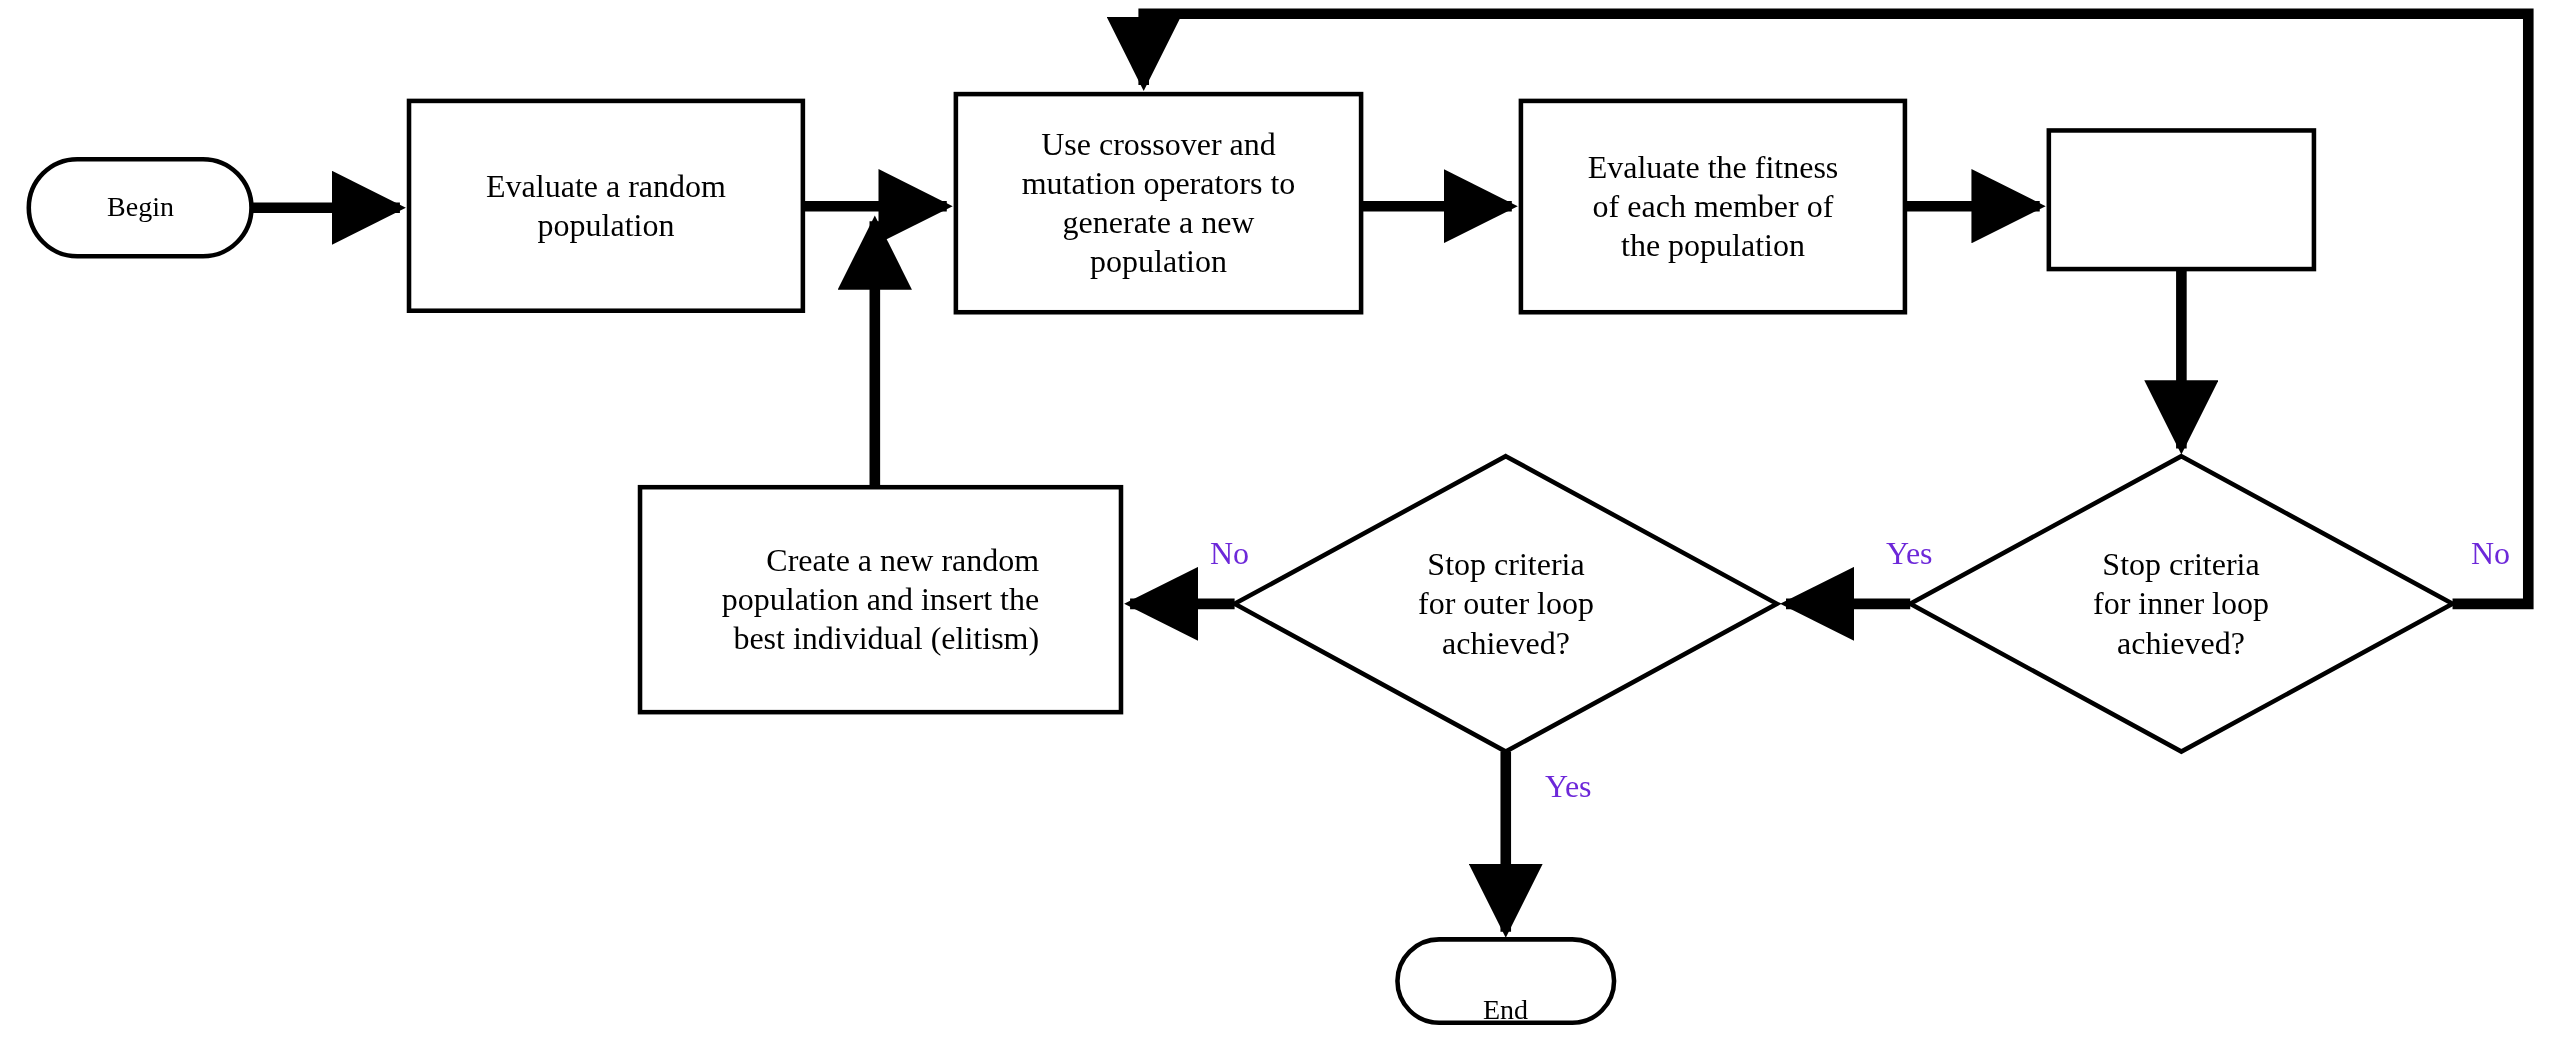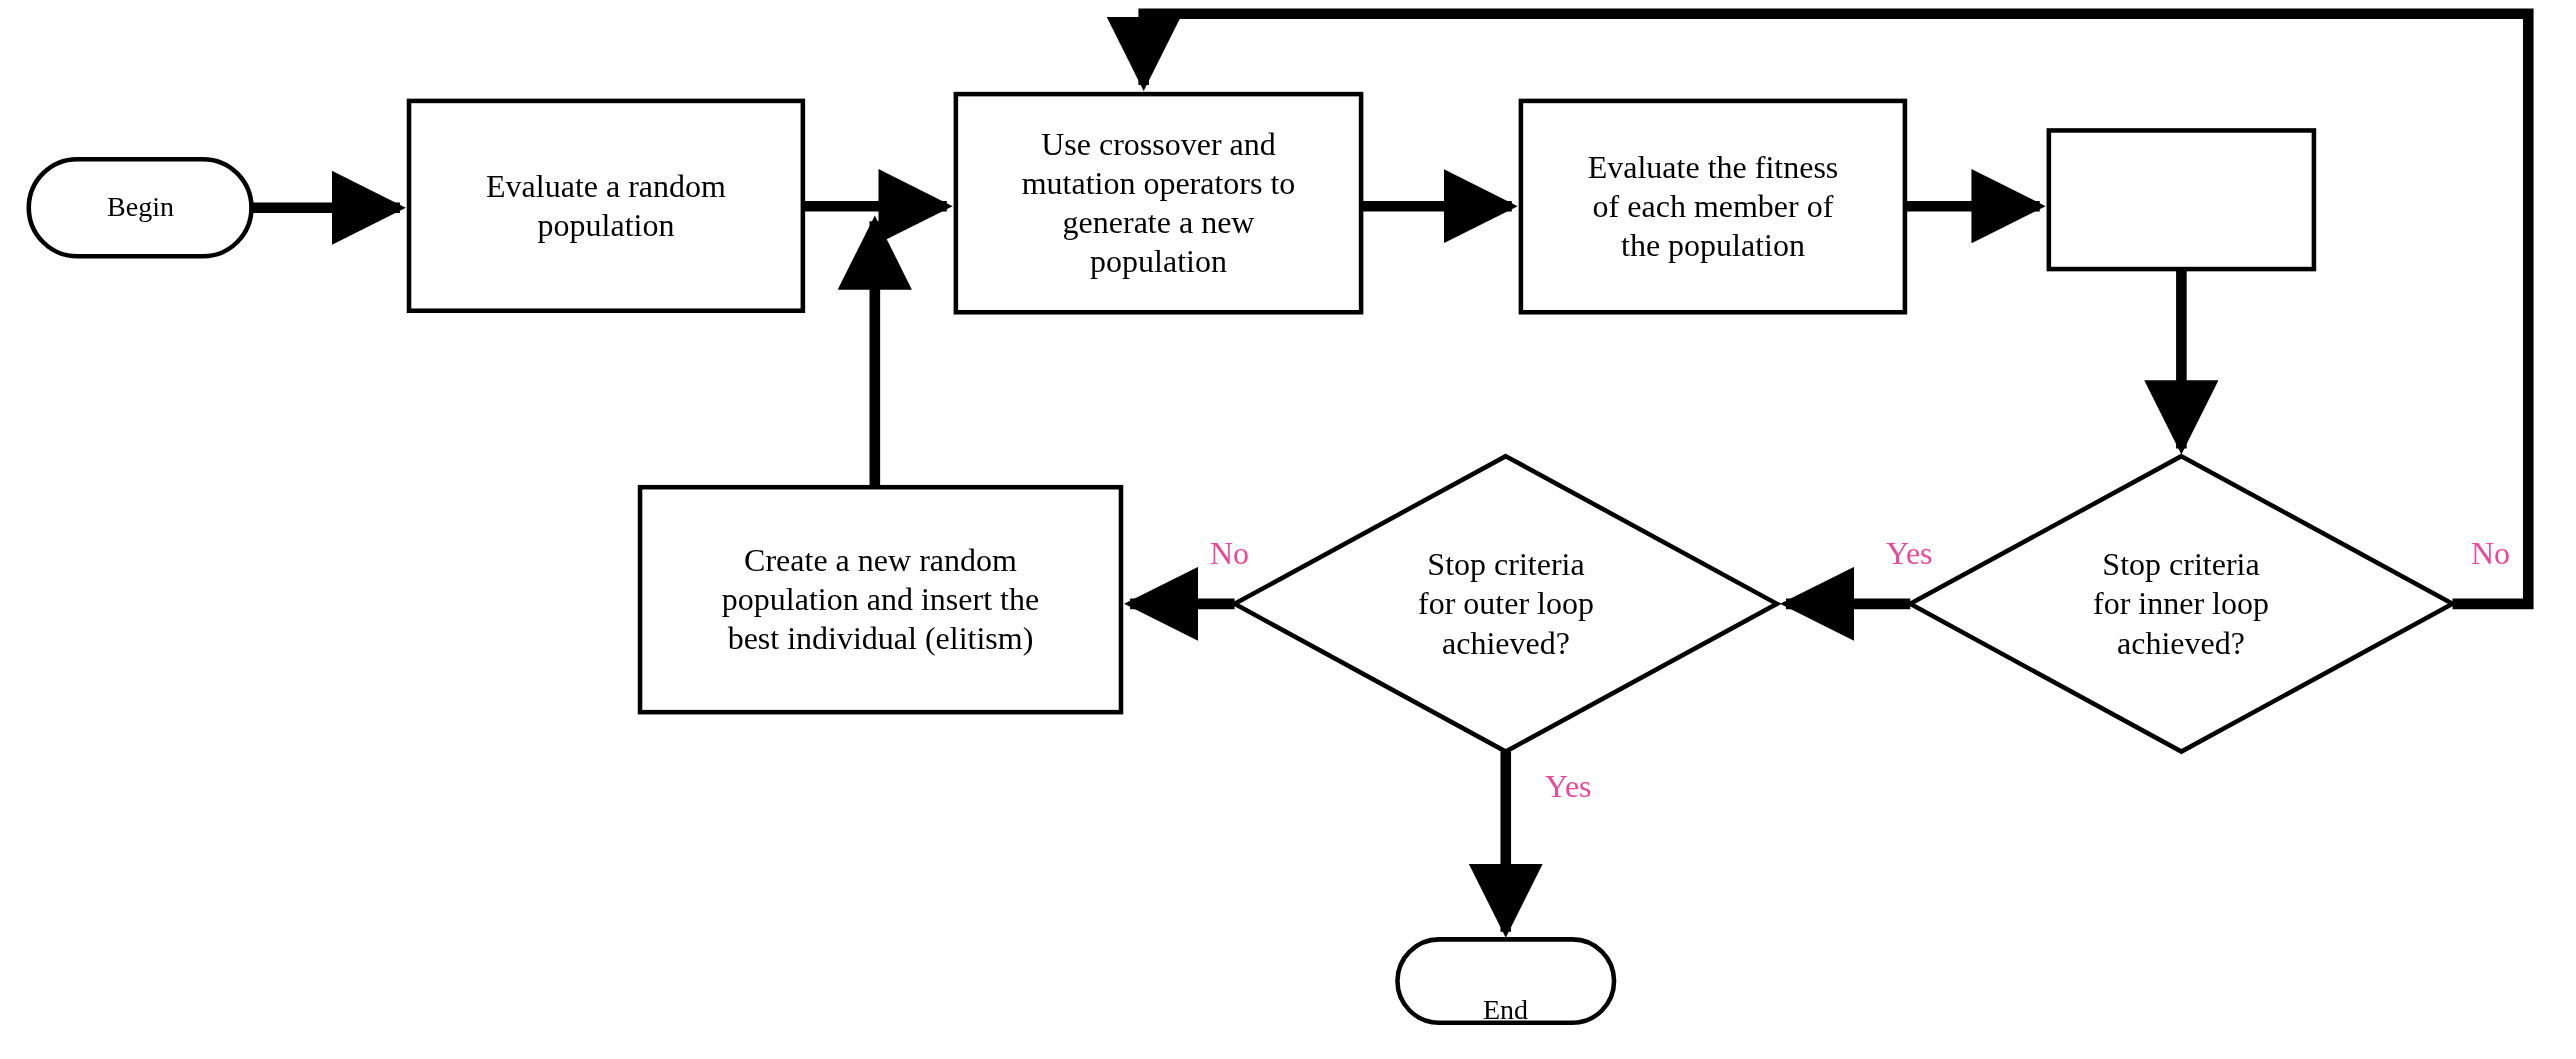--- a/index.html
+++ b/index.html
@@ -33,21 +33,21 @@
     font-size: 32px;
     white-space: pre-line;
     display: flex;
     align-items: center;
     justify-content: center;
     pointer-events: none;
   }
   .edge-label {
     position: absolute;
     font-size: 32px;
-    color: #ec4899;
+    color: #6d28d9;
     white-space: nowrap;
   }
   .term-label { font-size: 28px; text-align: center; }
 </style>
 </head>
 <body>
 
 <div id="canvas">
 
   <svg id="flow-svg" viewBox="0 0 3401 1399">
@@ -104,21 +104,21 @@
   <div class="node-label" style="left:956px; top:94px; width:405px; height:218px;">Use crossover and
 mutation operators to
 generate a new
 population</div>
 
   <div class="node-label" style="left:1521px; top:101px; width:384px; height:211px;">Evaluate the fitness
 of each member of
 the population</div>
 
 
-  <div class="node-label" style="left:640px; top:487px; width:481px; height:225px;">Create a new random
+  <div class="node-label" style="left:640px; top:487px; width:481px; height:225px;text-align:right;">Create a new random
 population and insert the
 best individual (elitism)</div>
 
   <div class="node-label" style="left:1288px; top:504px; width:436px; height:200px;">Stop criteria
 for outer loop
 achieved?</div>
 
   <div class="node-label" style="left:1963px; top:504px; width:436px; height:200px;">Stop criteria
 for inner loop
 achieved?</div>

